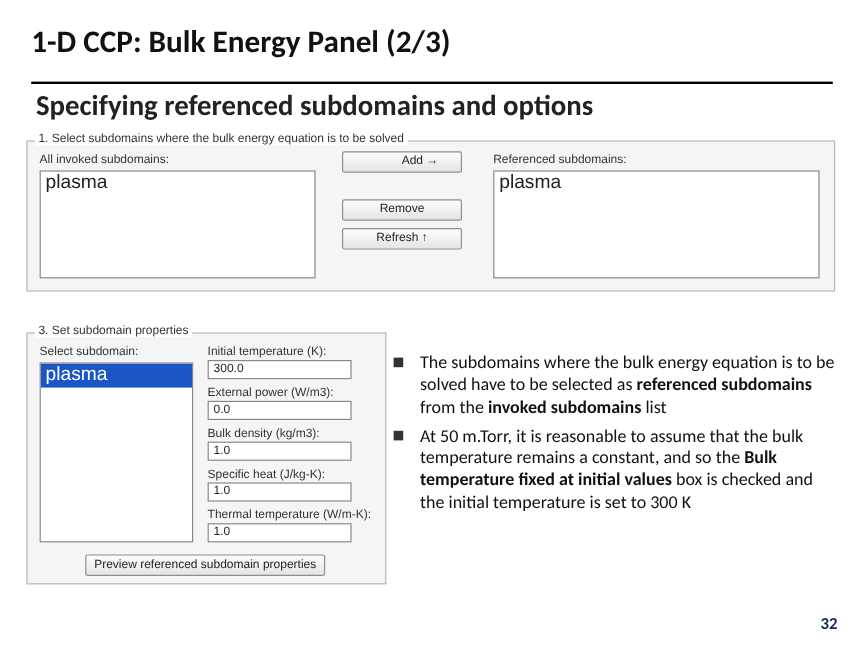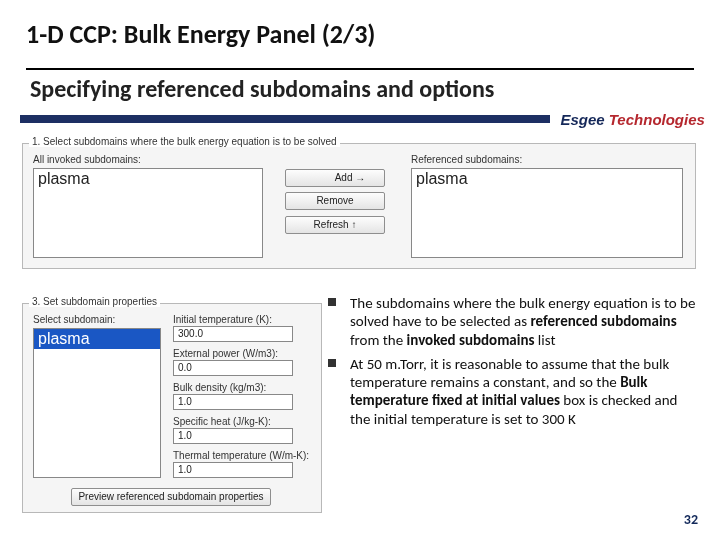--- a/index.html
+++ b/index.html
@@ -135,38 +135,31 @@
     font-size: 14px; font-weight: 700; color: #13295a; margin-left: 16px;
   }
 </style>
 </head>
 <body>
 
 <div class="slide">
   <h1 class="title">1-D CCP: Bulk Energy Panel (2/3)</h1>
   <div class="subtitle">Specifying referenced subdomains and options</div>
 
-  <div class="brand-bar">
-    <div class="left"></div>
-    <div class="logo">
-      <span>Esgee</span> <span class="accent">Technologies</span>
-    </div>
-    <div class="right"></div>
-  </div>
 
   <div class="panel-area">
     <div class="groupbox" style="left:0; top:8px; width:674px; height:126px; background:#f5f5f5;">
       <span class="gb-title">1. Select subdomains where the bulk energy equation is to be solved</span>
 
       <span class="label" style="left:10px; top:10px;">All invoked subdomains:</span>
       <div class="listbox" style="left:10px; top:24px; width:230px; height:90px;">
         <div class="item">plasma</div>
       </div>
 
-      <div class="btn" style="left:262px; top:25px;padding-left:30px;">Add →</div>
+      <div class="btn" style="left:262px; top:8px;padding-left:30px;">Add →</div>
       <div class="btn" style="left:262px; top:48px;">Remove</div>
       <div class="btn" style="left:262px; top:72px;">Refresh ↑</div>
 
       <span class="label" style="left:388px; top:10px;">Referenced subdomains:</span>
       <div class="listbox" style="left:388px; top:24px; width:272px; height:90px;">
         <div class="item">plasma</div>
       </div>
     </div>
   </div>
 

